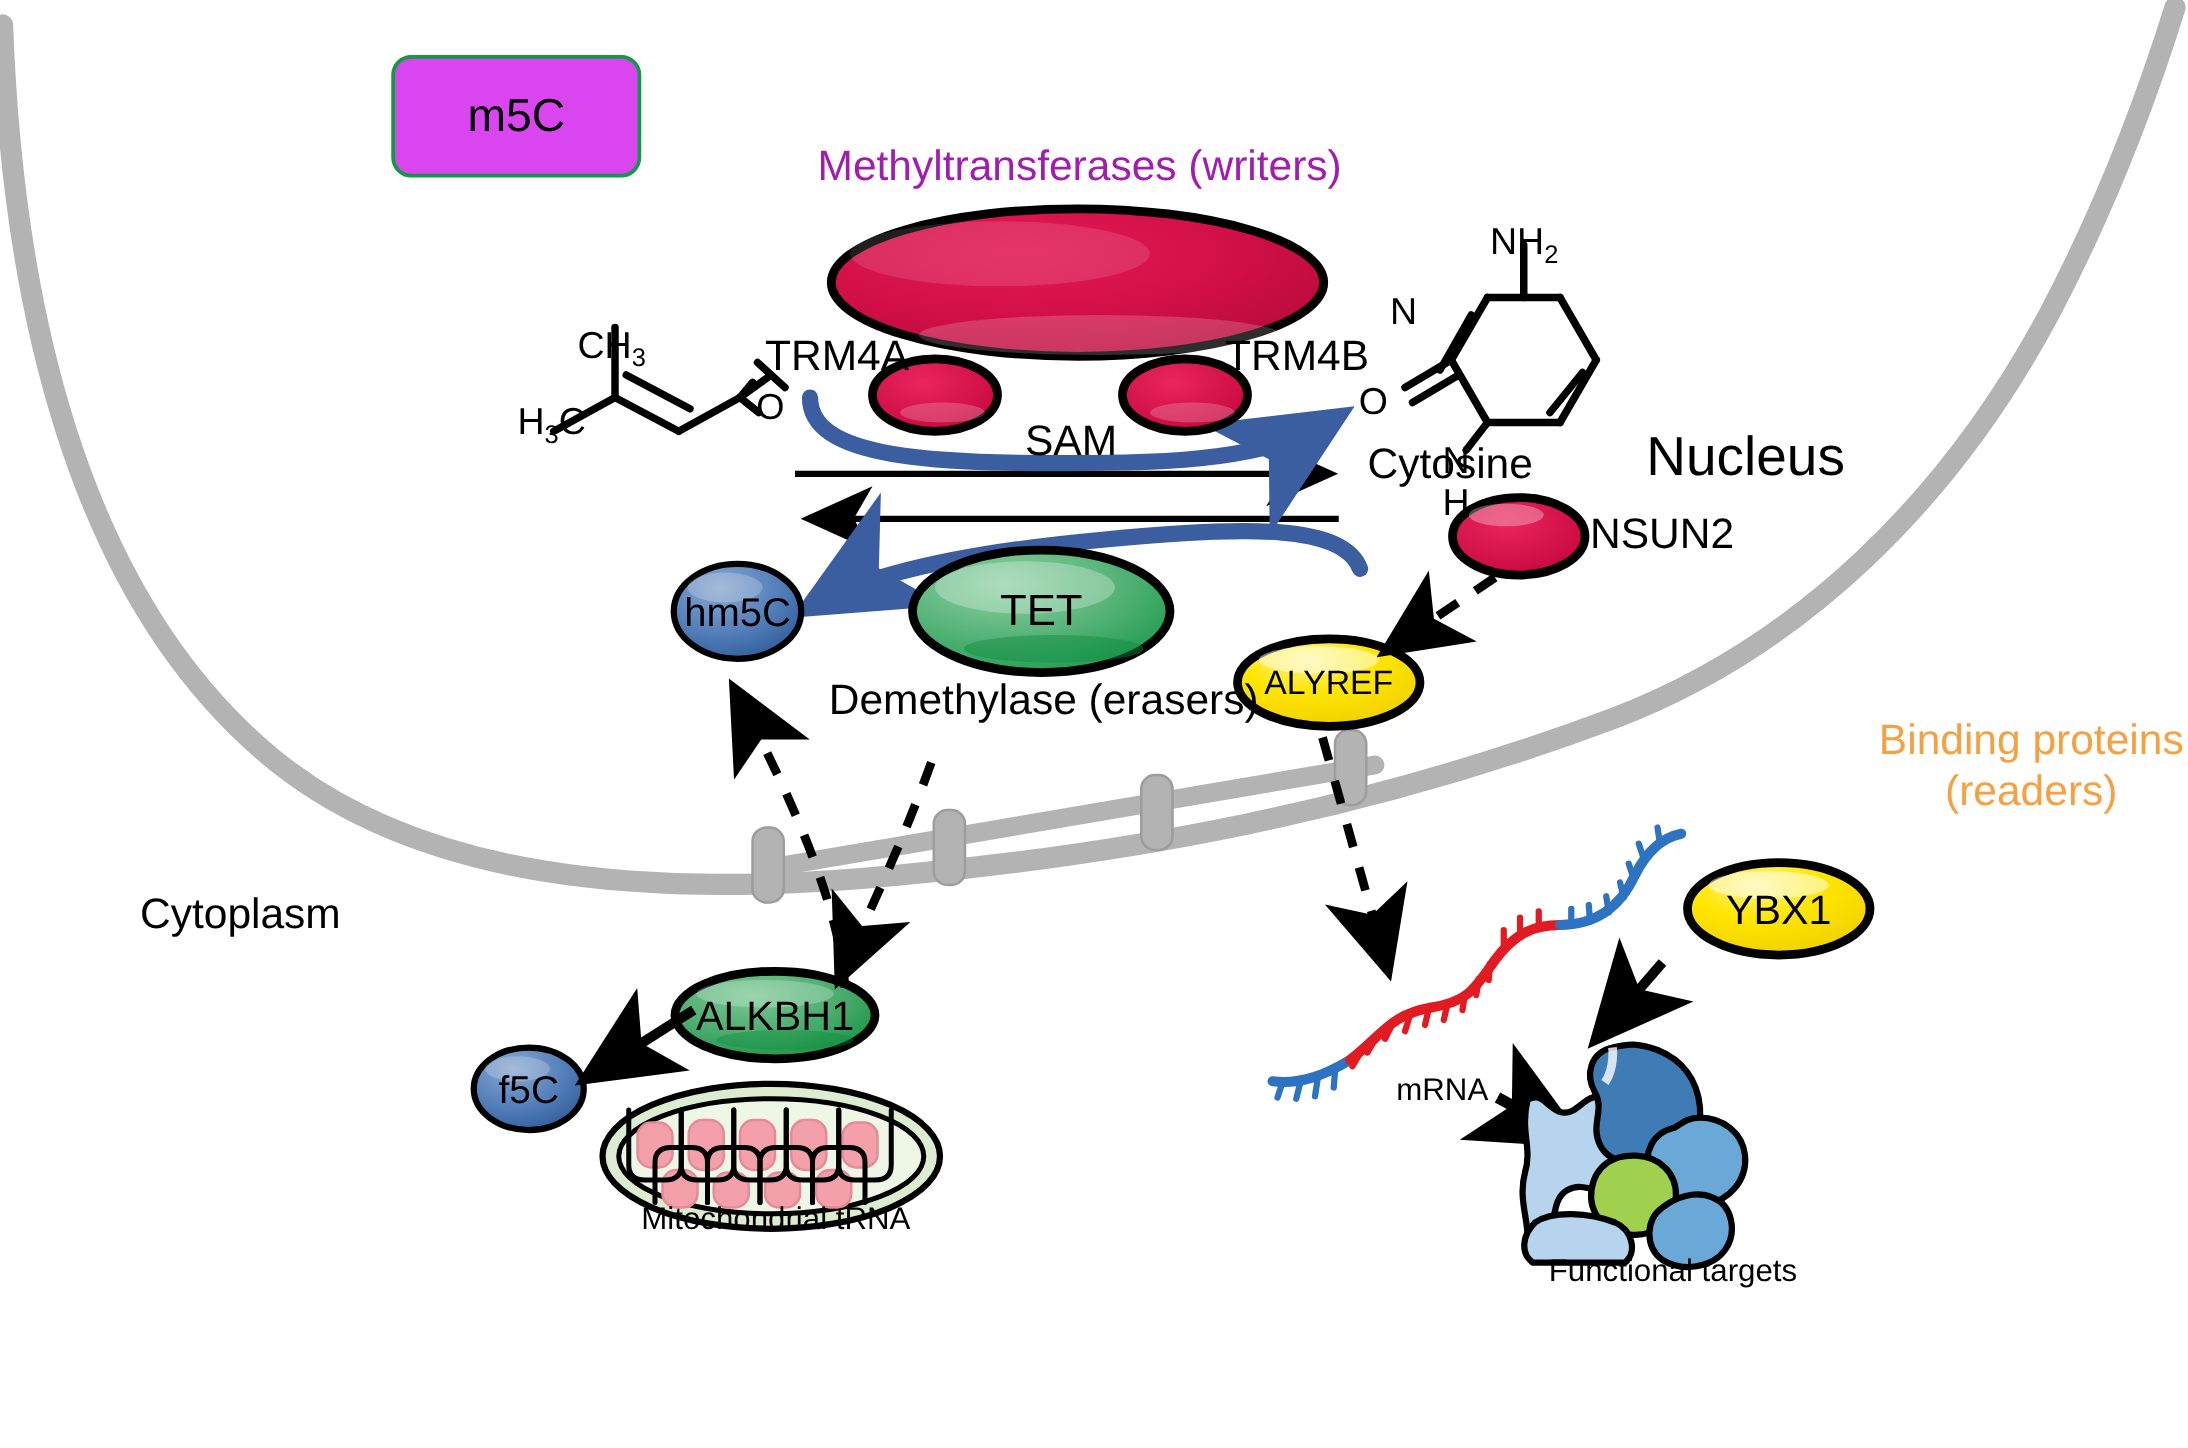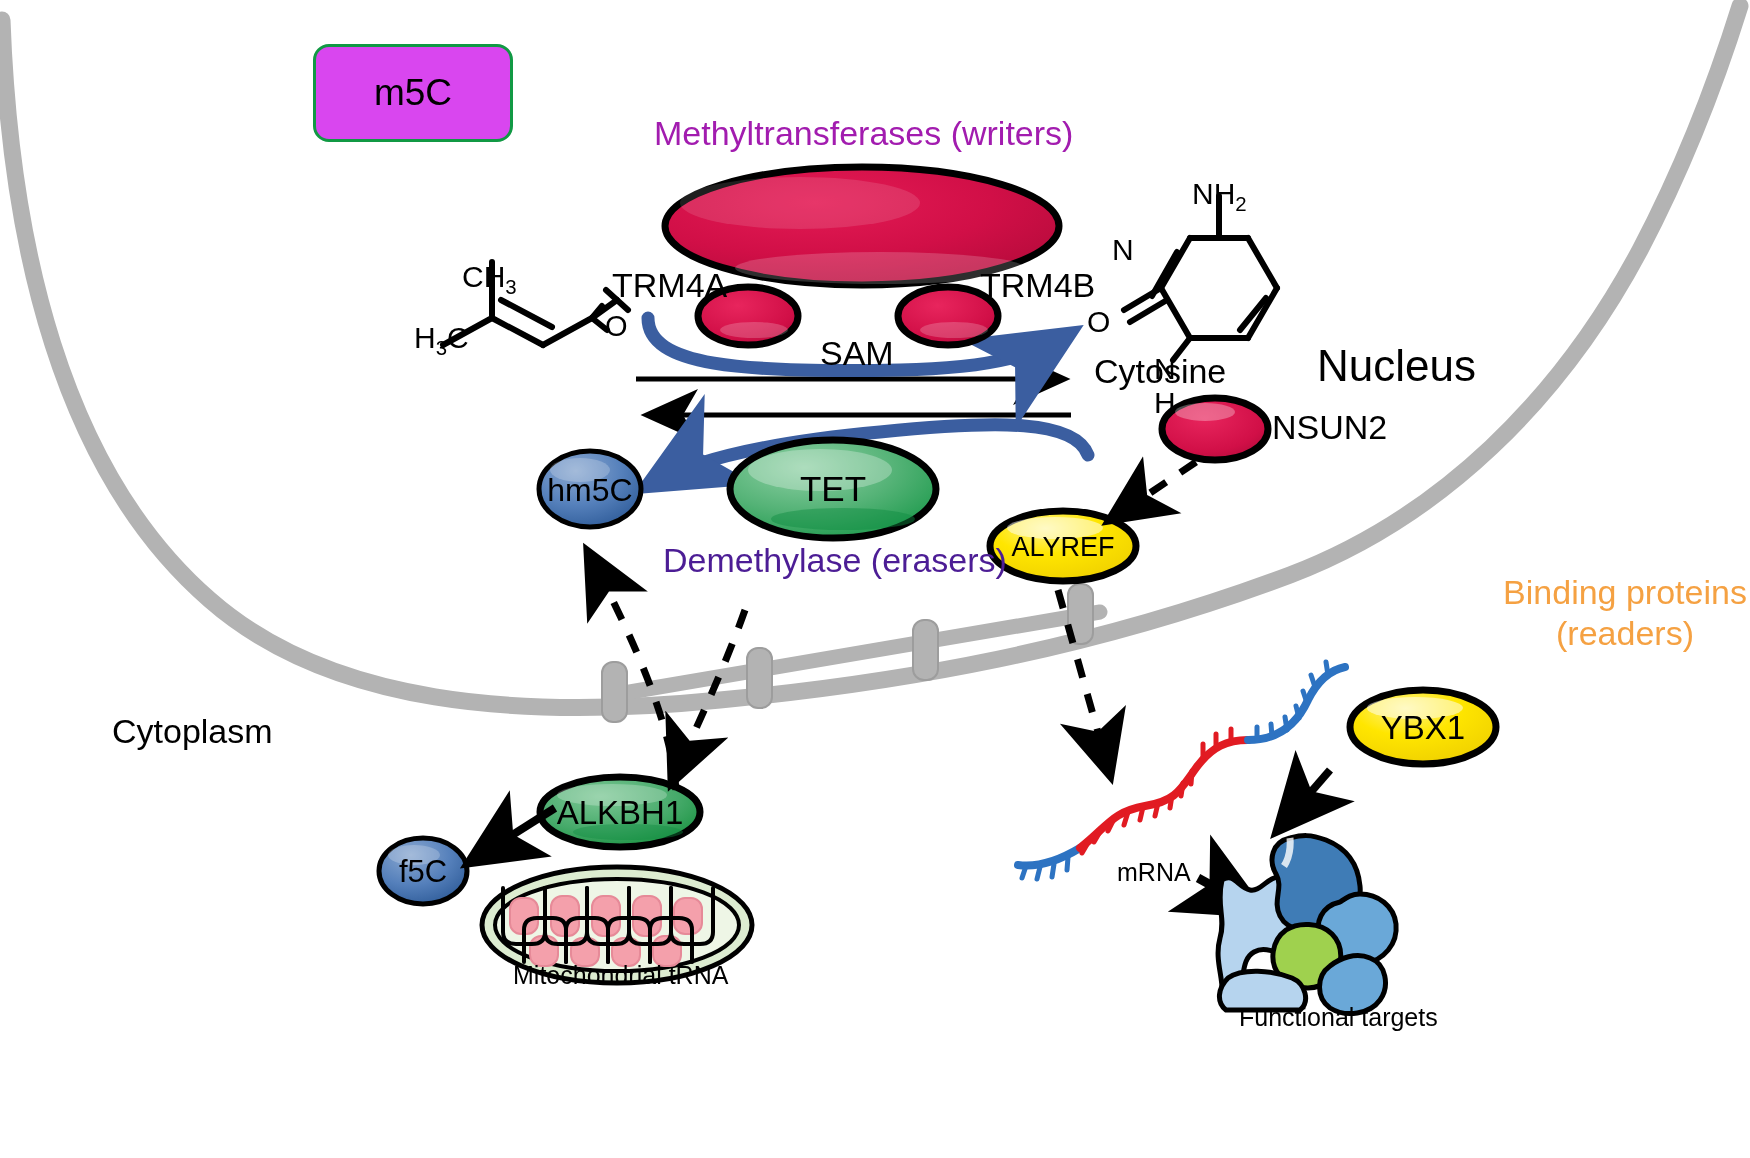--- a/index.html
+++ b/index.html
@@ -43,21 +43,21 @@
     color: #000000;
   }
   .title-writers {
     left: 654px; top: 114px;
     font-size: 34px;
     color: #a21caf;
   }
   .title-erasers {
     left: 663px; top: 541px;
     font-size: 34px;
-    color: #4c1d95;
+    color: #000000;
   }
   .title-readers {
     left: 1500px; top: 572px;
     font-size: 34px;
     color: #f5a142;
     text-align: center;
     line-height: 1.22;
     white-space: normal;
     width: 250px;
   }

